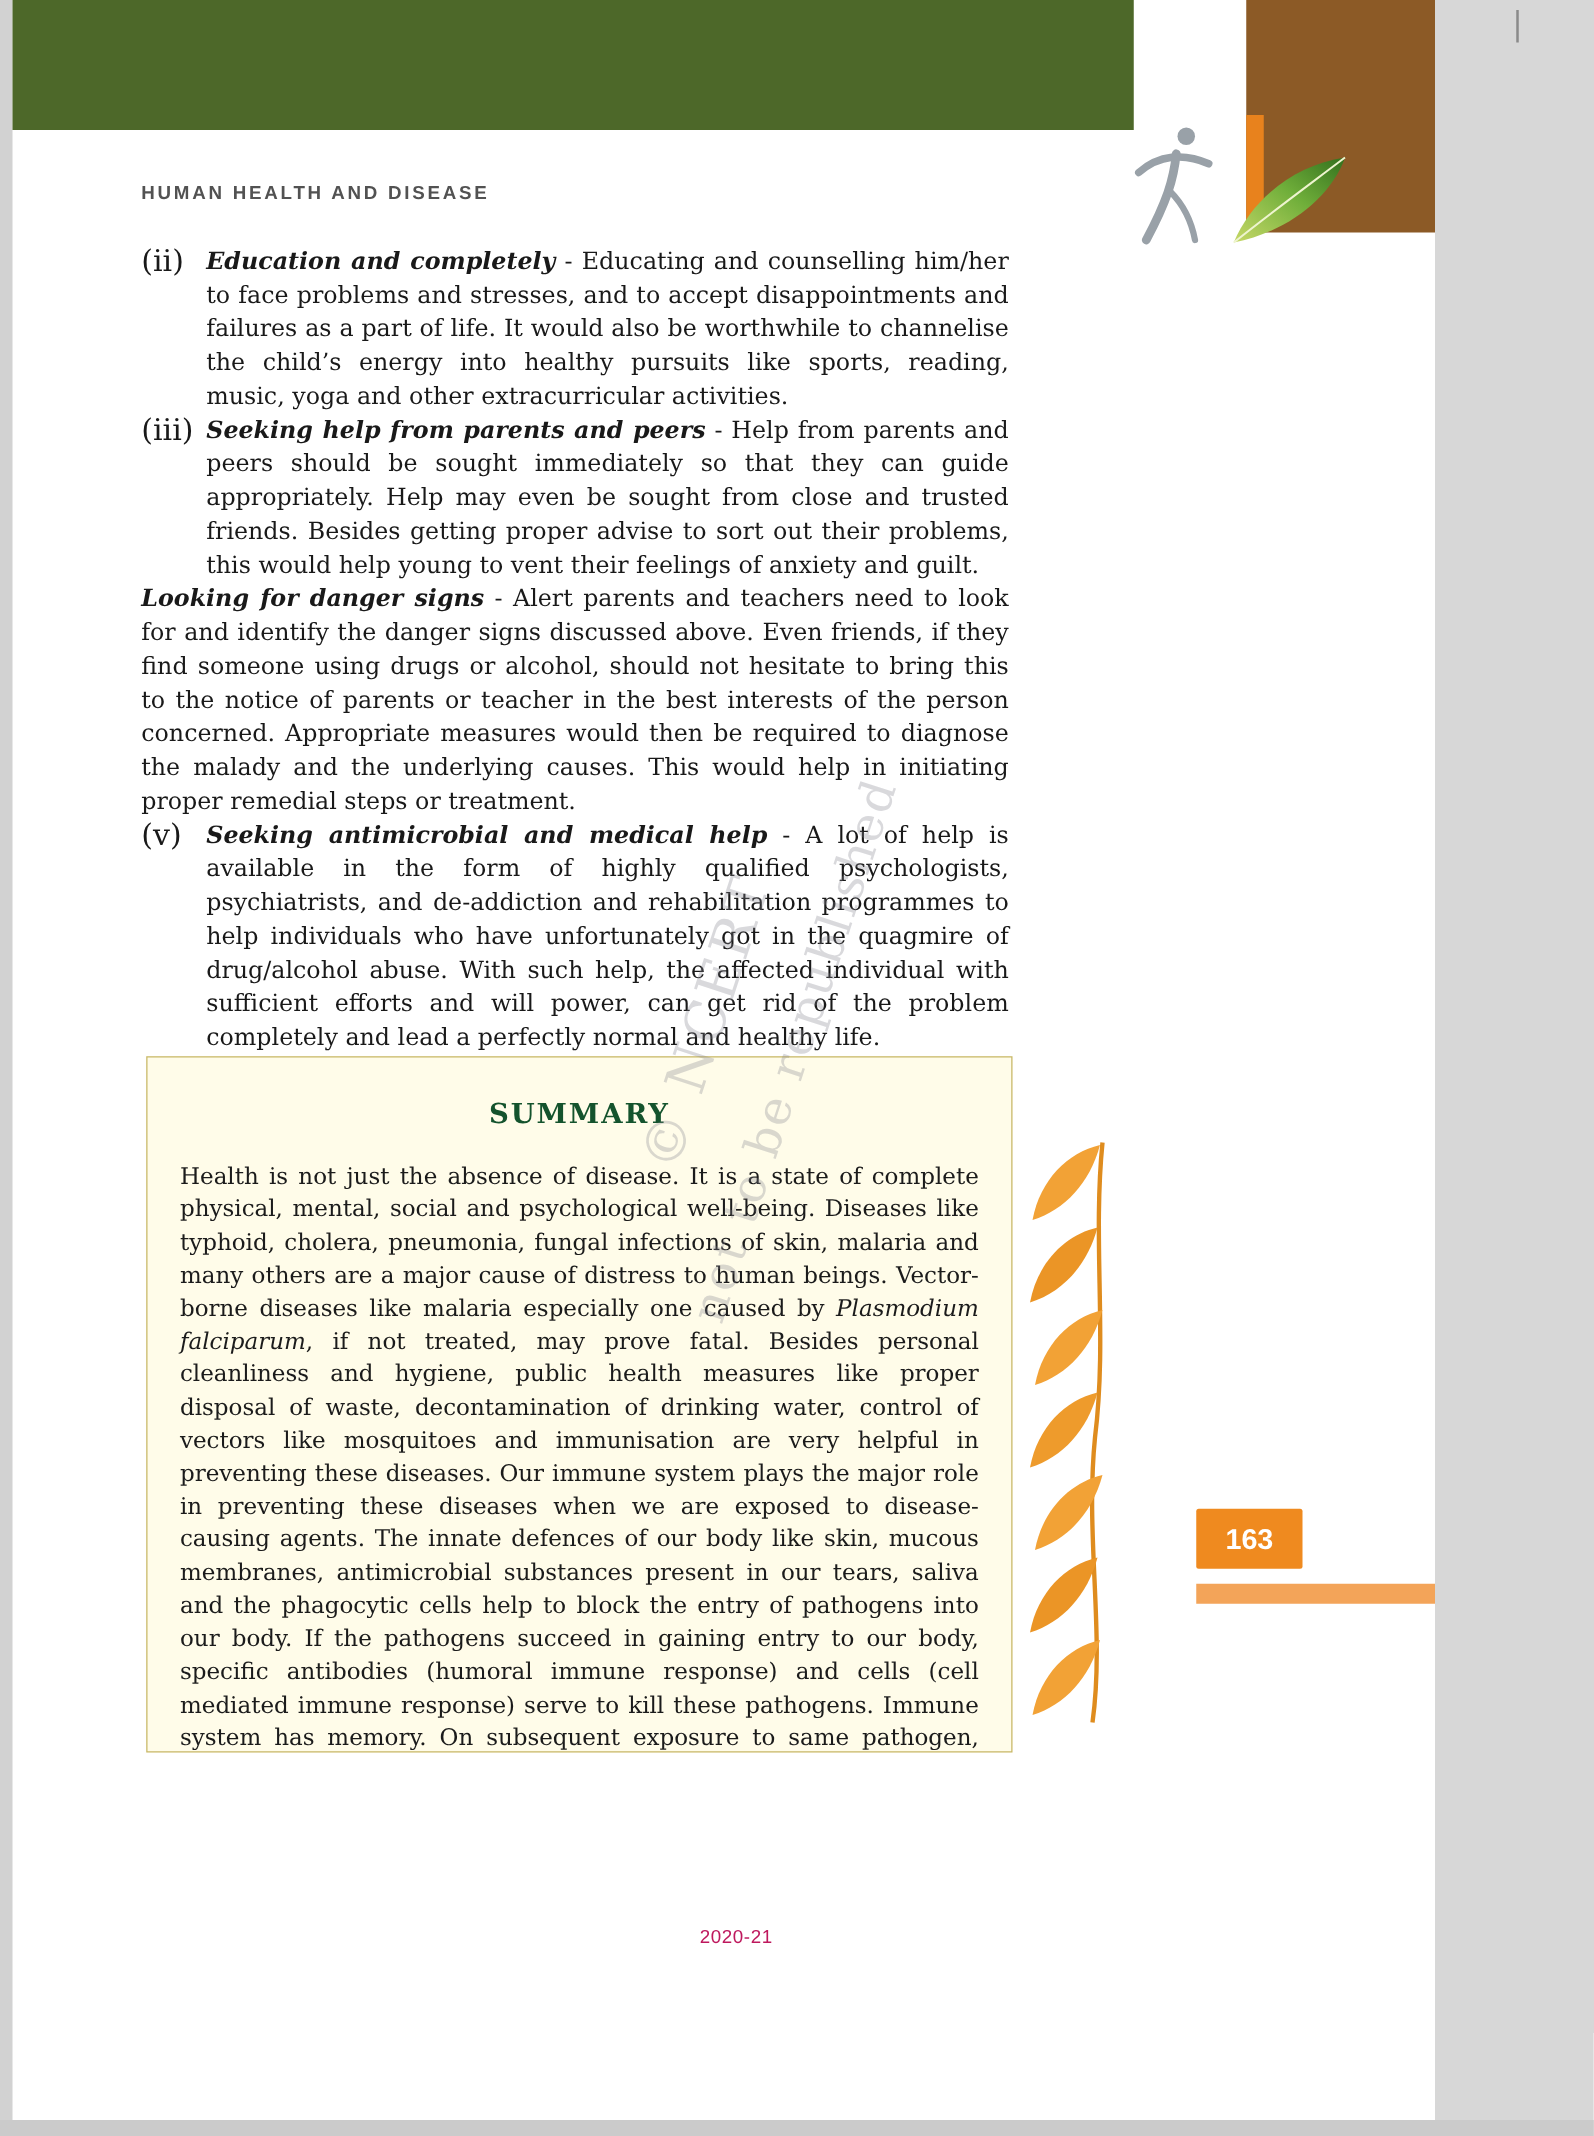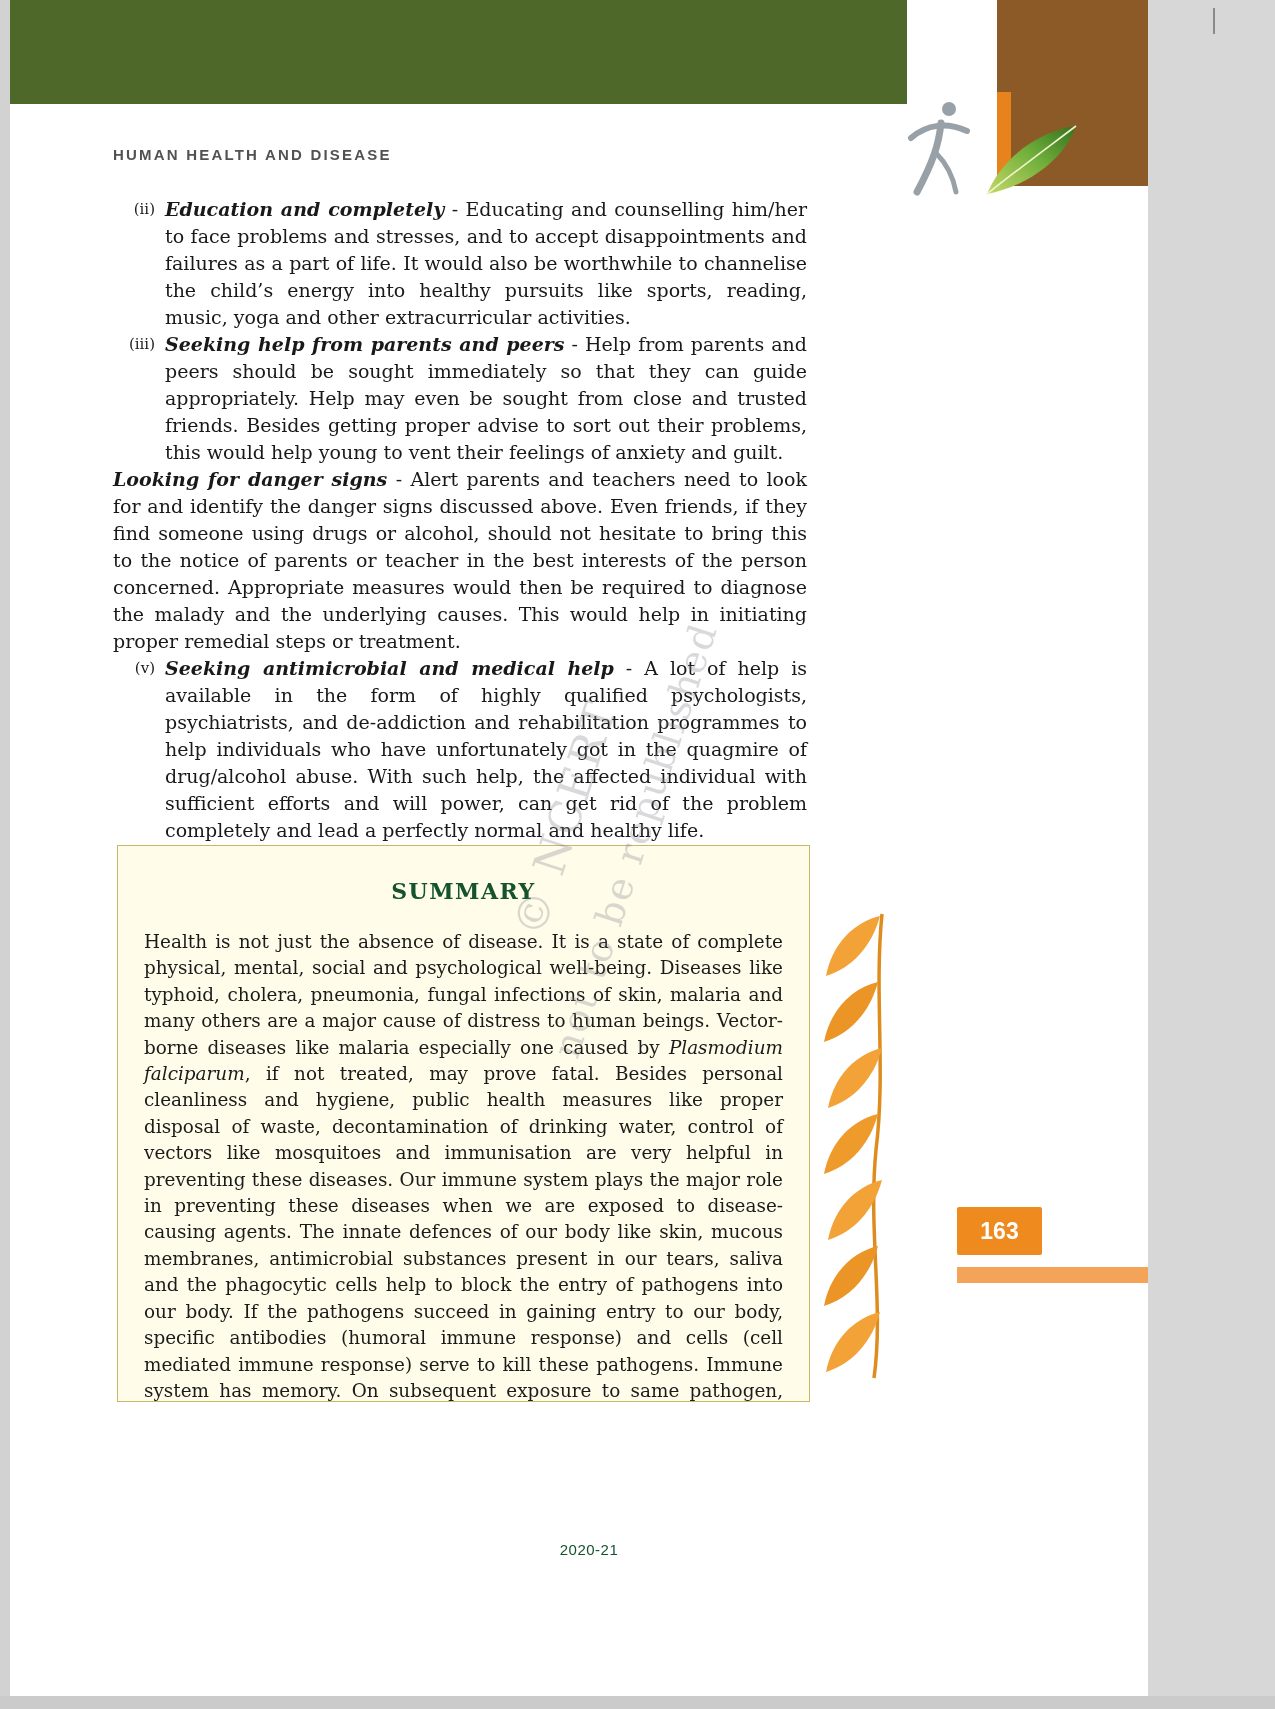--- a/index.html
+++ b/index.html
@@ -24,21 +24,21 @@
     position:absolute; left:113px; top:146px;
     font-family:"Liberation Sans", sans-serif; font-size:15px; font-weight:700;
     letter-spacing:2.2px; color:#525252;
   }
 
   
   .content { position:absolute; left:113px; top:196px; width:694px; }
   .item    { display:flex; }
   .marker  {
     flex:0 0 52px; width:52px; box-sizing:border-box; padding-right:10px;
-    text-align:right; font-size:15px; line-height:27px;
+    font-size:24px; line-height:27px;
   }
   .itext   { flex:1; font-size:19px; line-height:27px; text-align:justify; }
   .lead    { font-weight:700; font-style:italic; }
 
   
   .summary-box {
     position:absolute; left:117px; top:845px; width:693px; height:557px;
     box-sizing:border-box; background:#fffce9; border:1px solid #c7b767;
     padding:18px 26px 20px; overflow:hidden;
   }
@@ -56,21 +56,21 @@
   .page-badge {
     position:absolute; left:957px; top:1207px; width:85px; height:48px;
     background:#ef8a1f; color:#ffffff; border-radius:2px;
     font-family:"Liberation Sans", sans-serif; font-size:23px; font-weight:700;
     display:flex; align-items:center; justify-content:center;
   }
   .orange-bar { position:absolute; left:957px; top:1267px; width:191px; height:16px; background:#f3a459; }
 
   .footer-year {
     position:absolute; left:509px; top:1541px; width:160px; text-align:center;
-    font-family:"Liberation Sans", sans-serif; font-size:15px; color:#14532d; letter-spacing:0.5px;
+    font-family:"Liberation Sans", sans-serif; font-size:15px; color:#be185d; letter-spacing:0.5px;
   }
 
   .watermark {
     position:absolute; left:368px; top:618px; width:460px; height:420px;
     display:flex; flex-direction:column; align-items:center; justify-content:center; gap:26px;
     transform:rotate(-72deg); color:#84848f; opacity:0.30; z-index:5; pointer-events:none;
     font-family:"DejaVu Serif", serif;
   }
   .watermark .wm1 { font-size:44px; letter-spacing:3px; }
   .watermark .wm2 { font-size:38px; letter-spacing:2px; }

